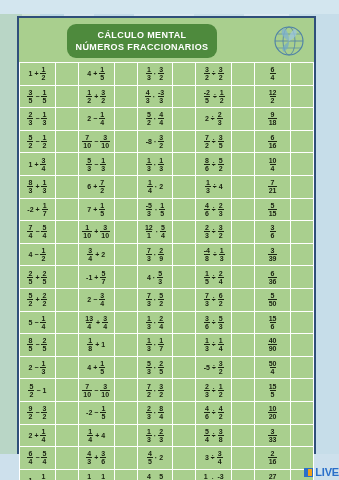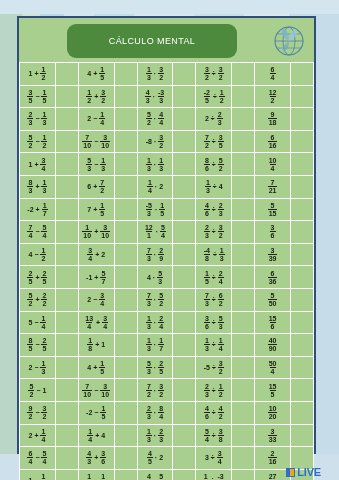--- a/index.html
+++ b/index.html
@@ -11,24 +11,24 @@
   }
   
   #bg{position:absolute;inset:0;z-index:0;}
   #bg .band{position:absolute;top:0;bottom:0;}
   #page{
     position:absolute;left:17px;top:16px;width:299px;height:438px;
     border:2px solid #2f4f7a;background:#a9cf8e;z-index:2;box-sizing:border-box;
   }
   #header{position:relative;height:44px;}
   #title-box{
-    position:absolute;left:48px;top:6px;width:170px;height:34px;
+    position:absolute;left:48px;top:6px;width:150px;height:34px;
     background:#4e8a3d;border-radius:9px;
     display:flex;flex-direction:column;align-items:center;justify-content:center;
-    color:#ffffff;font-weight:normal;font-size:9px;letter-spacing:.4px;line-height:12px;
+    color:#ffffff;font-weight:bold;font-size:9px;letter-spacing:.4px;line-height:12px;
     text-align:center;
   }
   #logo{position:absolute;right:6px;top:3px;width:38px;height:38px;}
   table{
     border-collapse:collapse;width:100%;table-layout:fixed;
     font-size:7px;color:#18200f;
   }
   td{
     border:1px solid #ffffff;height:21.6px;padding:0;text-align:center;
     vertical-align:middle;background:#a9cf8e;
@@ -42,21 +42,21 @@
   .frac{display:inline-flex;flex-direction:column;align-items:center;
         line-height:1;vertical-align:middle;}
   .frac .num{font-size:7px;font-weight:bold;padding:0 1px;}
   .frac .den{font-size:7px;font-weight:bold;padding:0 1px;border-top:1px solid #1b2512;}
   .whole{font-size:7px;font-weight:bold;}
   .op{font-size:7px;font-weight:bold;padding:0 .5px;}
   #footer-strip{
     position:absolute;left:0;right:0;bottom:0;height:22px;z-index:3;
   }
   #lw-logo{
-    position:absolute;right:18px;bottom:2px;
+    position:absolute;right:0;bottom:2px;
     display:flex;align-items:center;gap:2px;
     font-weight:bold;font-size:11px;color:#e8372a;letter-spacing:-.2px;
   }
   #lw-logo .lw-mark{display:inline-block;width:9px;height:9px;
     background:
       linear-gradient(90deg,#2a6fc9 0 50%,#f0a11d 50% 100%);
     border:1px solid #2a6fc9;box-sizing:border-box;}
   #lw-logo .lw-blue{color:#2a6fc9;}
 </style>
 </head>
@@ -74,20 +74,21 @@
   <div class="band" style="left:289px;width:50px;background:#c6dde9;"></div>
   <div style="position:absolute;left:0;top:0;right:0;height:14px;background:#d3e6ef;"></div>
   <div style="position:absolute;left:0;bottom:0;right:0;height:26px;background:#cde0ec;"></div>
 </div>
 
 <div id="page">
 
   <div id="header">
     <div id="title-box">
       <span>CÁLCULO MENTAL</span>
+      <span>NÚMEROS FRACCIONARIOS</span>
     </div>
     <div id="logo">
       <svg viewBox="0 0 38 38" width="38" height="38" aria-hidden="true">
         <circle cx="19" cy="20" r="14" fill="none" stroke="#4c7fa8" stroke-width="1.1"></circle>
         <ellipse cx="19" cy="20" rx="6" ry="14" fill="none" stroke="#4c7fa8" stroke-width=".8"></ellipse>
         <path d="M5 20 H33" stroke="#4c7fa8" stroke-width=".8" fill="none"></path>
         <path d="M7 13 H31" stroke="#4c7fa8" stroke-width=".6" fill="none"></path>
         <path d="M7 27 H31" stroke="#4c7fa8" stroke-width=".6" fill="none"></path>
         <path d="M19 20 C12 16, 9 10, 14 7 C18 10, 19 15, 19 20 Z" fill="#7fb2d0" opacity=".75"></path>
         <path d="M19 20 C26 17, 29 11, 25 8 C20 11, 19 15, 19 20 Z" fill="#9cc6dd" opacity=".75"></path>

